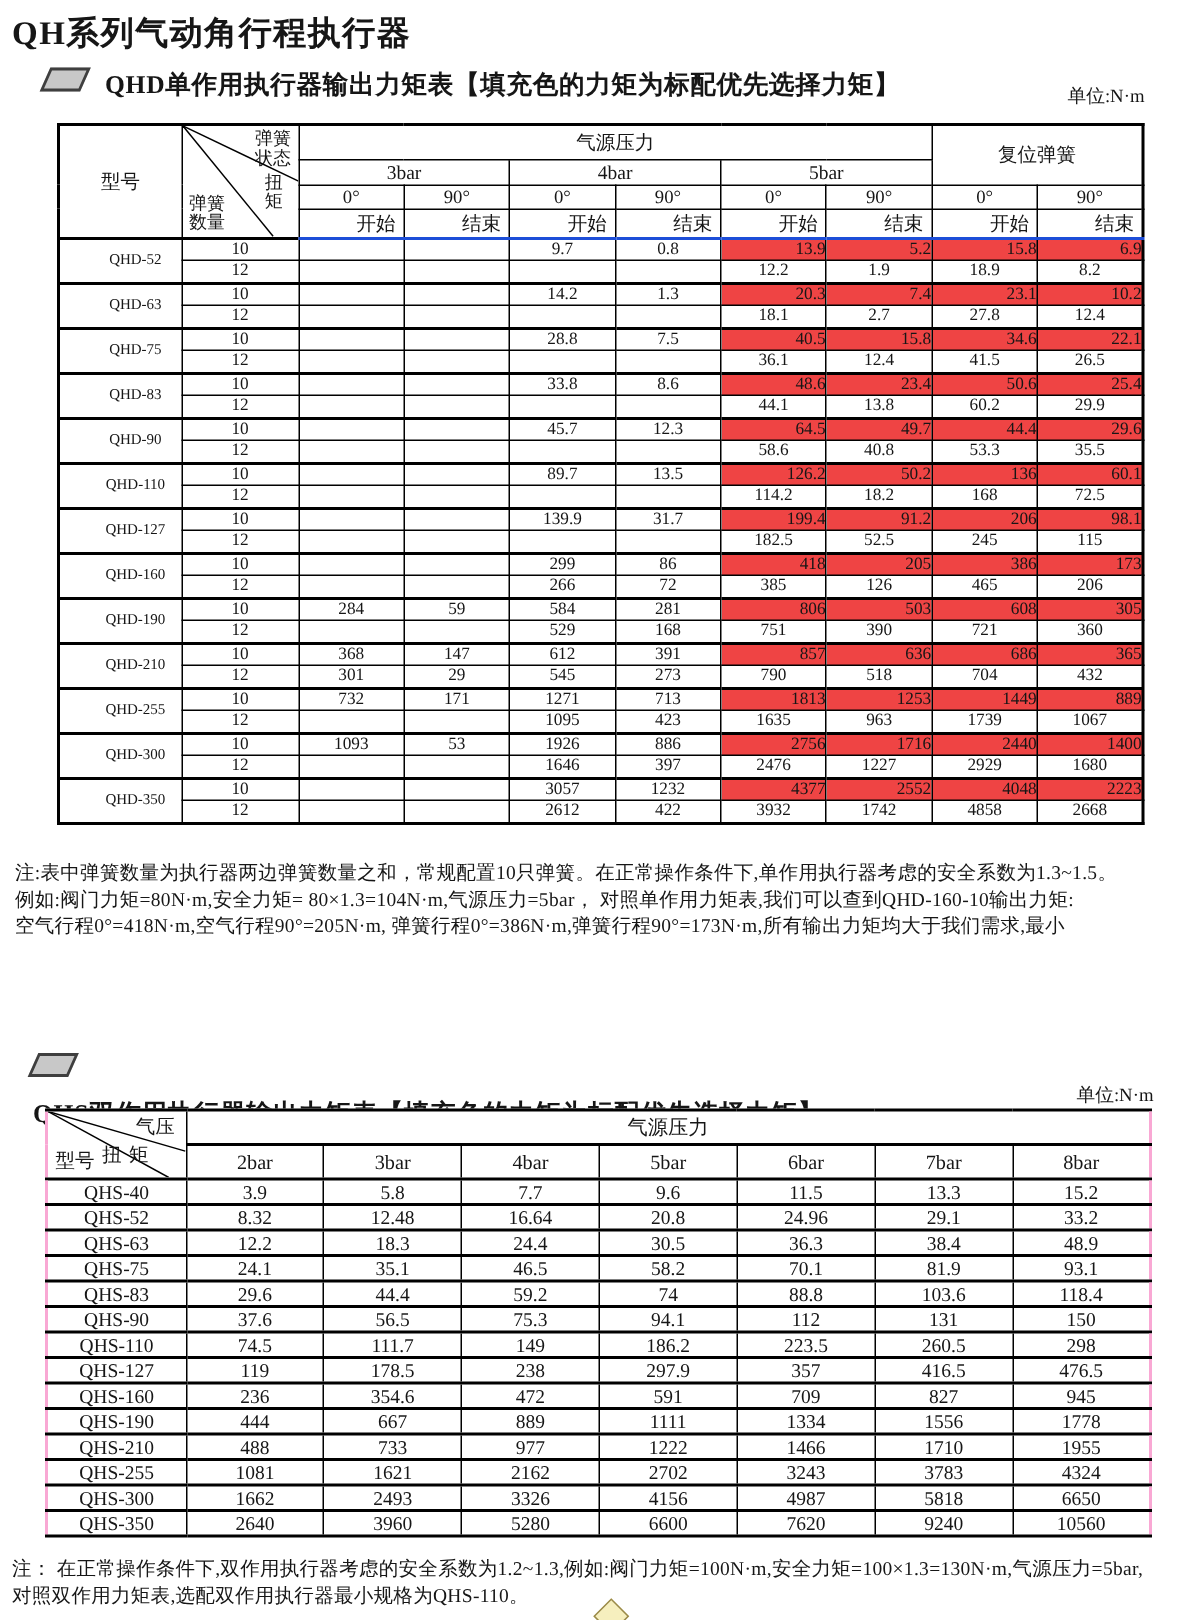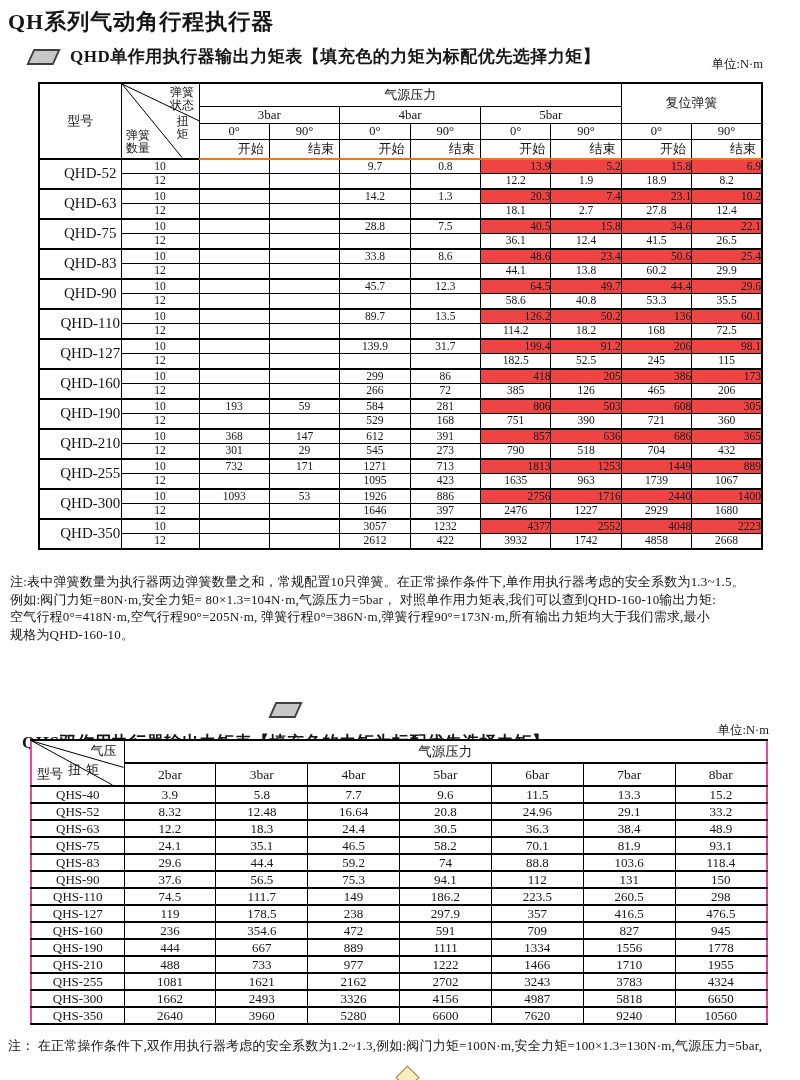--- a/index.html
+++ b/index.html
@@ -8,21 +8,21 @@
     background: #ffffff;
     color: #161616;
     font-family: "Liberation Serif", "DejaVu Serif", serif;
     position: relative;
     overflow: hidden;
   }
   .main-title {
     position: absolute; left: 8px; top: 7px;
     font-size: 22px; font-weight: bold; letter-spacing: 1px;
   }
-  .section-head { position: absolute; display: flex; align-items: center; gap: 13px; }
+  .section-head { position: absolute; display: flex; align-items: flex-start; gap: 13px; }
   .section-head.s1 { left: 30px; top: 45px; }
   .section-head.s2 { left: 22px; top: 702px; flex-direction: column; }
   .marker {
     width: 27px; height: 16px; background: #c8c8c8;
     border: 2px solid #3f3f3f; transform: skewX(-24deg);
     flex: 0 0 auto;
   }
   .section-title { font-size: 17px; font-weight: bold; letter-spacing: 0.5px; }
   .unit { position: absolute; font-size: 12.5px; }
   .unit.u1 { right: 37px; top: 56px; }
@@ -34,35 +34,35 @@
     font-weight: normal; overflow: hidden; white-space: nowrap; padding: 0;
   }
   
   #table1 { left: 38px; top: 82px; width: 725px; border: 2px solid #000; }
   #table1 thead th { font-size: 13px; }
   #table1 .row-pressure th { height: 23px; }
   #table1 .row-bars th { height: 17px; }
   #table1 .row-angles th { height: 15px; font-size: 12.5px; }
   #table1 .row-phases th { height: 17px; }
   #table1 tbody td { height: 15px; font-size: 11.5px; line-height: 13px; }
-  #table1 tbody td.model-cell { font-size: 15px; padding-left: 20px; }
+  #table1 tbody td.model-cell { font-size: 10px; padding-left: 20px; }
   #table1 tbody tr.group-start td { border-top: 2px solid #000; }
-  #table1 thead tr.row-phases th { border-bottom: 2px solid #f97316; padding-left: 33px; }
+  #table1 thead tr.row-phases th { border-bottom: 2px solid #1d4ed8; padding-left: 33px; }
   td.shaded { background: #ef4444; text-align: right; }
   th.diag { position: relative; }
   th.diag svg { position: absolute; inset: 0; width: 100%; height: 100%; }
   .diag-label { position: absolute; line-height: 1.12; font-size: 12px; white-space: normal; }
   .d1-state  { top: 2px; right: 3px; width: 27px; text-align: center; margin-left: 20px; }
   .d1-torque { top: 31px; right: 9px; width: 14px; text-align: center; }
   .d1-count  { bottom: 2px; left: 3px; width: 27px; text-align: center; }
   .d2-press  { top: 3px; right: 7px; font-size: 13px; }
   .d2-torque { top: 22px; left: 36px; font-size: 13px; letter-spacing: 5px; }
   .d2-model  { bottom: 3px; left: 5px; font-size: 13px; }
   
-  #table2 { left: 30px; top: 739px; width: 738px; border: 2px solid #ec4899; }
+  #table2 { left: 30px; top: 739px; width: 738px; border: 2px solid #f9a8d4; }
   #table2 thead th { font-size: 13.5px; }
   #table2 .row-pressure2 th { height: 23px; }
   #table2 .row-bars2 th { height: 23px; }
   #table2 th, #table2 td { border-top-width: 2px; border-bottom-width: 2px; }
   #table2 tbody td { height: 17px; font-size: 13px; line-height: 15px; }
   #table2 tbody td.model-cell2 { font-size: 13px; }
   
   .note { position: absolute; font-size: 13px; line-height: 17.5px; letter-spacing: 0.2px; }
   .note.n1 { left: 10px; top: 573px; width: 784px; }
   .note.n2 { left: 8px;  top: 1037px; width: 788px; }
@@ -319,21 +319,21 @@
         <td>266</td>
         <td>72</td>
         <td>385</td>
         <td>126</td>
         <td>465</td>
         <td>206</td>
       </tr>
       <tr class="group-start">
         <td class="model-cell" rowspan="2">QHD-190</td>
         <td class="count-cell">10</td>
-        <td>193</td>
+        <td>284</td>
         <td>59</td>
         <td>584</td>
         <td>281</td>
         <td class="shaded">806</td>
         <td class="shaded">503</td>
         <td class="shaded">608</td>
         <td class="shaded">305</td>
       </tr>
       <tr>
         <td class="count-cell">12</td>
@@ -438,21 +438,20 @@
         <td>4858</td>
         <td>2668</td>
       </tr>
     </tbody>
 </table>
 
 <div class="note n1">
     <div class="note-line">注:表中弹簧数量为执行器两边弹簧数量之和，常规配置10只弹簧。在正常操作条件下,单作用执行器考虑的安全系数为1.3~1.5。</div>
     <div class="note-line">例如:阀门力矩=80N·m,安全力矩= 80×1.3=104N·m,气源压力=5bar， 对照单作用力矩表,我们可以查到QHD-160-10输出力矩:</div>
     <div class="note-line">空气行程0°=418N·m,空气行程90°=205N·m, 弹簧行程0°=386N·m,弹簧行程90°=173N·m,所有输出力矩均大于我们需求,最小</div>
-    <div class="note-line">规格为QHD-160-10。</div>
   </div>
 
 <div class="section-head s2">
   <div class="marker"></div>
   <div class="section-title">QHS双作用执行器输出力矩表【填充色的力矩为标配优先选择力矩】</div>
 </div>
 <div class="unit u2">单位:N·m</div>
 
 <table id="table2">
   <colgroup>
@@ -627,15 +626,16 @@
         <td>6600</td>
         <td>7620</td>
         <td>9240</td>
         <td>10560</td>
       </tr>
     </tbody>
 </table>
 
 <div class="note n2">
     <div class="note-line">注： 在正常操作条件下,双作用执行器考虑的安全系数为1.2~1.3,例如:阀门力矩=100N·m,安全力矩=100×1.3=130N·m,气源压力=5bar,</div>
+    <div class="note-line">对照双作用力矩表,选配双作用执行器最小规格为QHS-110。</div>
   </div>
 
 <div class="logo-chip"></div>
 
 </body></html>

